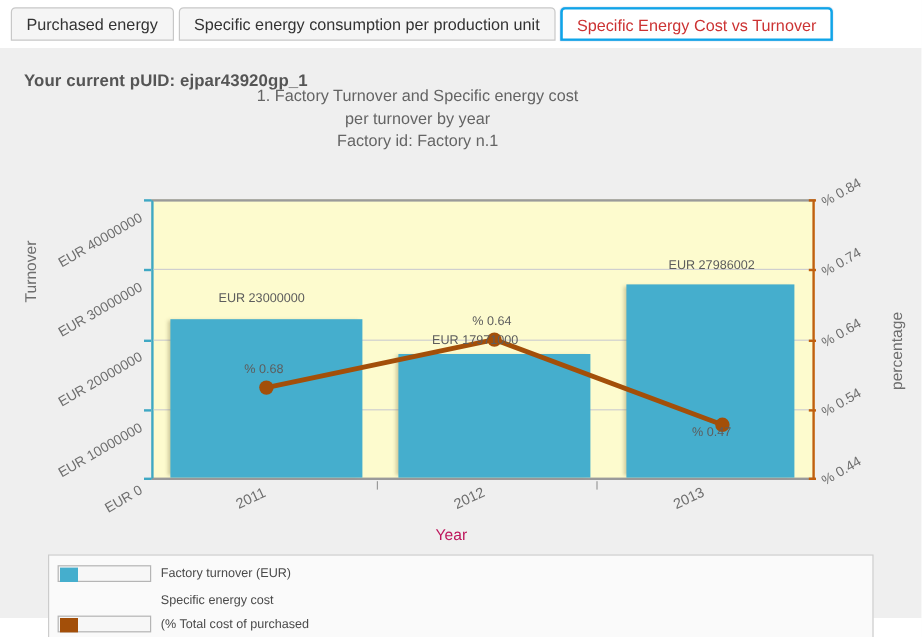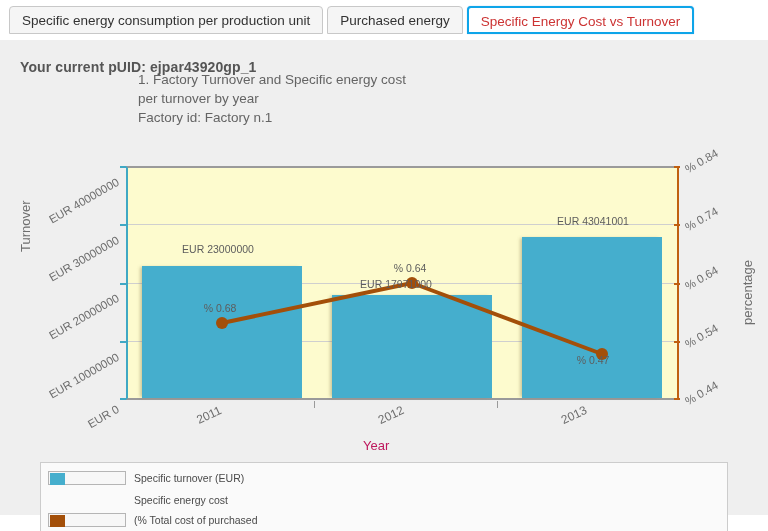--- a/index.html
+++ b/index.html
@@ -76,20 +76,21 @@
   
   .chart {
     position: absolute;
     left: 0; top: 0;
     width: 752px; height: 420px;
   }
   .chart-title {
     position: absolute;
     left: 130px; top: 30px;
     width: 420px;
+    text-align: center;
     font-size: 13.5px;
     color: #646464;
     line-height: 19px;
     white-space: pre-line;
   }
 
   .plot {
     position: absolute;
     left: 118px;
     top: 126px;
@@ -232,22 +233,22 @@
     white-space: nowrap;
     line-height: 14px;
   }
 </style>
 </head>
 <body>
 
 <div id="app">
 
   <div class="tabstrip">
+    <div class="tab">Purchased energy</div>
     <div class="tab">Specific energy consumption per production unit</div>
-    <div class="tab">Purchased energy</div>
     <div class="tab active">Specific Energy Cost vs Turnover</div>
   </div>
 
   <div class="panel">
     <div class="panel-inner">
 
       <div class="puid">Your current pUID: ejpar43920gp_1</div>
 
       <div class="chart">
 
@@ -281,21 +282,21 @@
           <svg class="line-svg" viewBox="0 0 549 230" preserveAspectRatio="none">
             <polyline points="94,155 284,115 474,186" fill="none" stroke="#a34f09" stroke-width="4" stroke-linecap="round" stroke-linejoin="round"></polyline>
             <circle cx="94" cy="155" r="6" fill="#a34f09"></circle>
             <circle cx="284" cy="115" r="6" fill="#a34f09"></circle>
             <circle cx="474" cy="186" r="6" fill="#a34f09"></circle>
           </svg>
         </div>
 
         <div class="bar-label" style="left:130px; top:203px; width:160px;">EUR 23000000</div>
         <div class="bar-label" style="left:308px; top:238px; width:160px;">EUR 17971000</div>
-        <div class="bar-label" style="left:505px; top:175px; width:160px;">EUR 43041001</div>
+        <div class="bar-label" style="left:505px; top:175px; width:160px;">EUR 27986002</div>
 
         <div class="pct-label" style="left:172px; top:262px; width:80px;">% 0.68</div>
         <div class="pct-label" style="left:362px; top:222px; width:80px;">% 0.64</div>
         <div class="pct-label" style="left:545px; top:314px; width:80px;">% 0.47</div>
 
         <div class="tick-mark-right" style="left:666px; top:126px;"></div>
         <div class="tick-mark-right" style="left:666px; top:184px;"></div>
         <div class="tick-mark-right" style="left:666px; top:243px;"></div>
         <div class="tick-mark-right" style="left:666px; top:301px;"></div>
         <div class="tick-mark-right" style="left:666px; top:358px;"></div>
@@ -316,21 +317,21 @@
         <div class="tick-x" style="left:541px; top:368px; width:50px; text-align:center;">2013</div>
 
         <div class="axis-title-x">Year</div>
       </div>
 
       <div class="legend">
         <div class="legend-row" style="top:8px;">
           <div class="legend-swatchbox">
             <div class="legend-swatch" style="background:#45aecd;"></div>
           </div>
-          <div class="legend-text">Specific turnover (EUR)</div>
+          <div class="legend-text">Factory turnover (EUR)</div>
         </div>
 
         <div class="legend-row" style="top:30px;">
           <div class="legend-text">Specific energy cost</div>
         </div>
 
         <div class="legend-row" style="top:50px;">
           <div class="legend-swatchbox">
             <div class="legend-swatch" style="background:#a34f09;"></div>
           </div>

